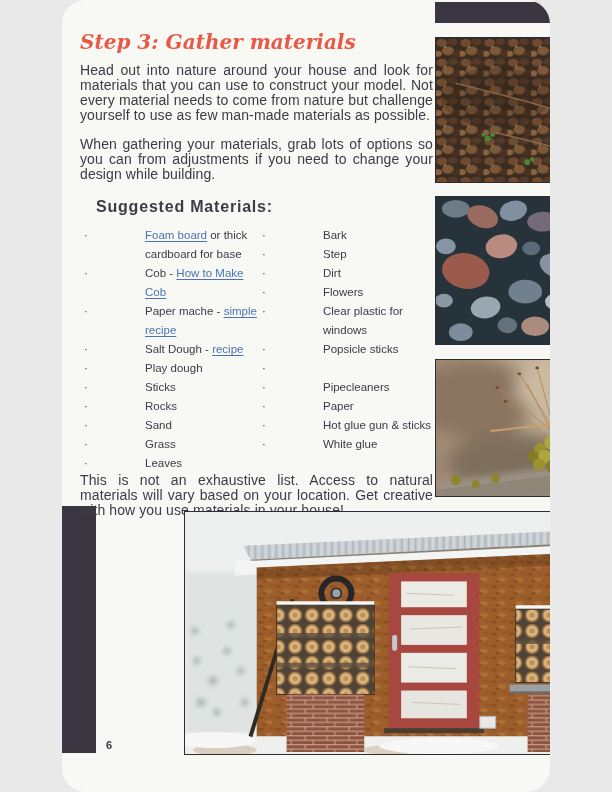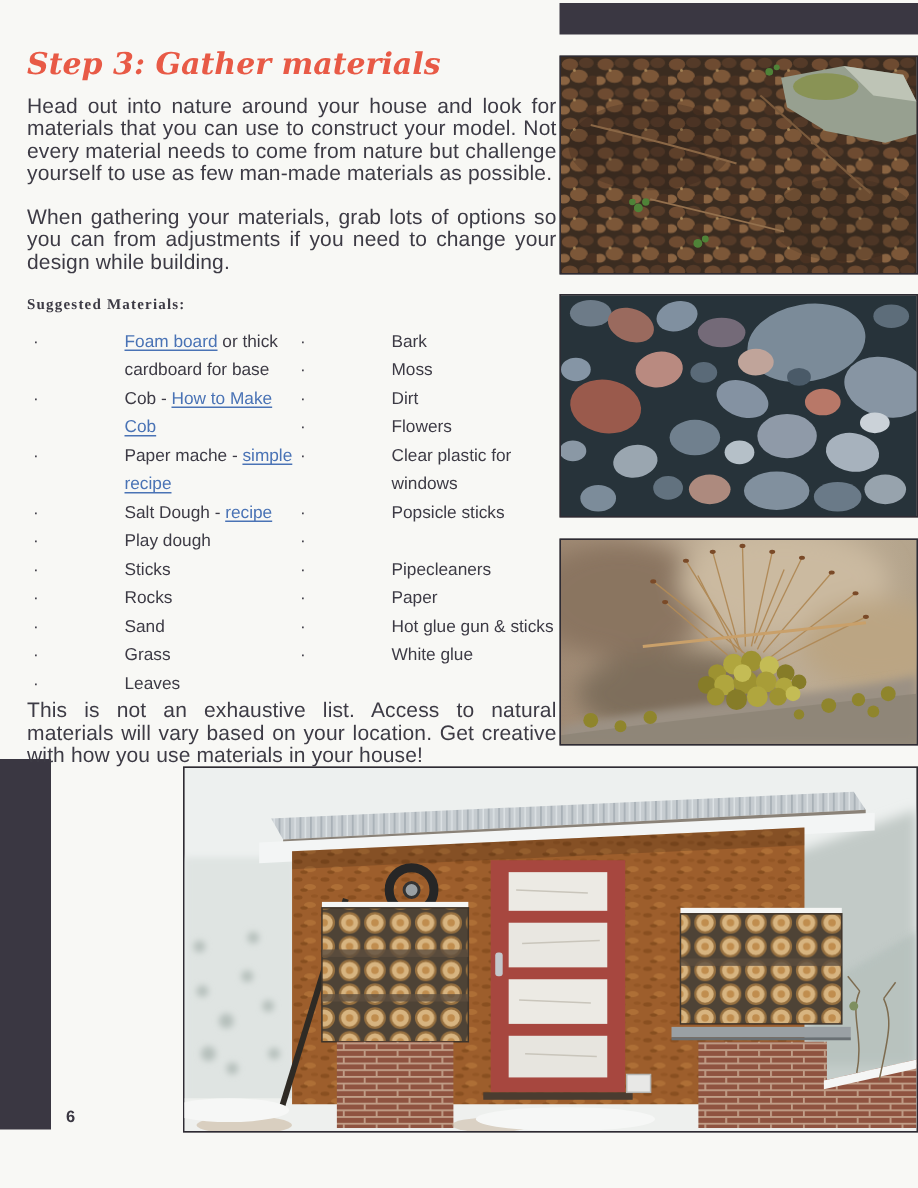--- a/index.html
+++ b/index.html
@@ -1,34 +1,35 @@
 <!DOCTYPE html>
 <html><head>
 <meta charset="utf-8">
 <style>
   html,body{margin:0;padding:0;background:#e9e9e9;}
   .page{
     position:relative;
-    width:612px;height:792px;
+    width:488px;height:792px;
     background:var(--page-bg,#f8f8f5);
     font-family:"Liberation Sans",sans-serif;
     color:var(--text,#3d3b45);
     overflow:hidden;
     margin:0 auto;
+    border-radius:24px;
   }
   .top-bar{position:absolute;left:373px;top:2px;width:239px;height:21px;background:var(--dark,#3a3742);}
   .side-bar{position:absolute;left:0;top:506px;width:34px;height:247px;background:var(--dark,#3a3742);}
   .content{position:absolute;left:18px;top:30px;width:353px;}
   .title{
     font-family:"DejaVu Serif",serif;font-style:italic;font-weight:bold;
     font-size:20px;line-height:24px;color:var(--coral,#e85a46);
     margin:0 0 9px 0;
   }
   .para{font-size:14px;line-height:15px;text-align:justify;margin:0 0 14px 0;letter-spacing:0.1px;}
-  .mat-heading{font-size:10px;font-weight:bold;letter-spacing:0.8px;margin:16px 0 10px 0;font-family:Liberation Serif, serif;}
+  .mat-heading{font-size:16px;font-weight:bold;letter-spacing:0.8px;margin:16px 0 10px 16px;}
   .list-row{display:flex;}
   .mat-col{list-style:none;margin:0;padding:0;}
   .mat-col.left{width:178px;}
   .mat-col.right{flex:1;}
   .mat-col li{display:flex;font-size:11.5px;line-height:19px;}
   .bullet{width:17px;flex:0 0 17px;text-align:left;padding-left:4px;color:var(--text,#3d3b45);}
   .item-text{width:118px;margin-left:44px;}
   .mat-link{color:var(--link,#4a73b5);text-decoration:underline;text-underline-offset:2px;}
   .outro{margin-top:0;}
   .photo{position:absolute;box-sizing:border-box;border:1px solid #2e2b33;background:#777;}
@@ -95,21 +96,21 @@
             <span class="item-text"><span>Leaves</span></span>
           </li>
         </ul>
       <ul class="mat-col right">
           <li>
             <span class="bullet">·</span>
             <span class="item-text"><span>Bark</span></span>
           </li>
           <li>
             <span class="bullet">·</span>
-            <span class="item-text"><span>Moss</span></span>
+            <span class="item-text"><span>Step</span></span>
           </li>
           <li>
             <span class="bullet">·</span>
             <span class="item-text"><span>Dirt</span></span>
           </li>
           <li>
             <span class="bullet">·</span>
             <span class="item-text"><span>Flowers</span></span>
           </li>
           <li>

